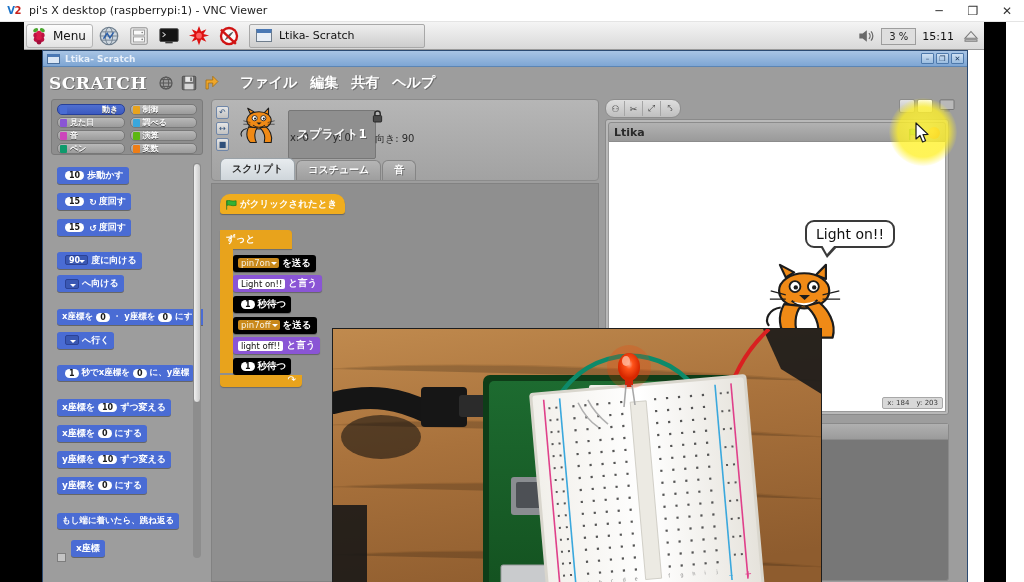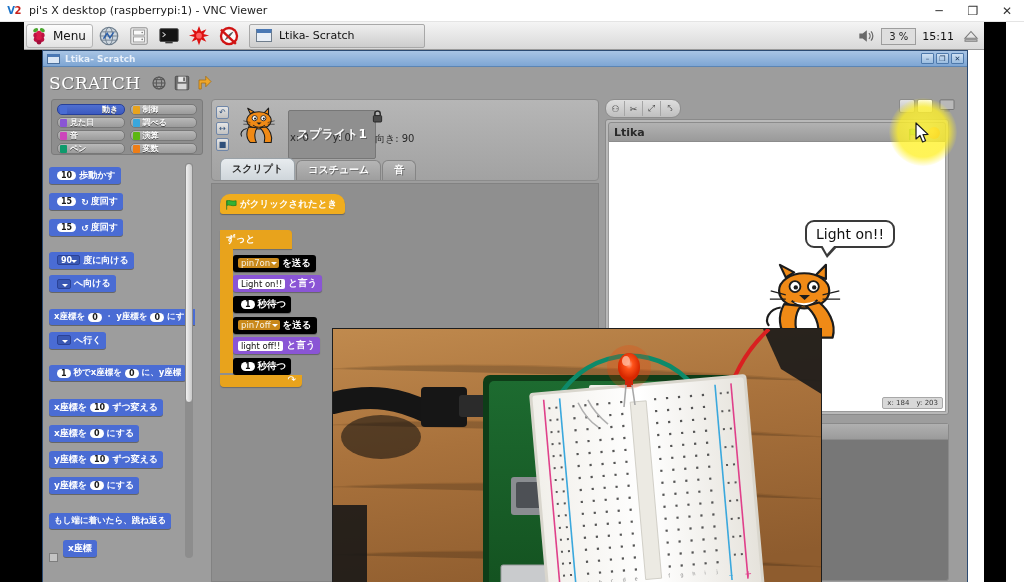--- a/index.html
+++ b/index.html
@@ -116,21 +116,21 @@
 
   
   .sc-menubar {
     position:absolute; left:0; top:0; width:100%; height:32px;
     background:#9d9d9d; display:flex; align-items:center; padding-left:6px;
   }
   .sc-logo {
     font-family:"DejaVu Serif","Liberation Serif",serif;
     font-size:17px; color:#ffffff; letter-spacing:0.5px;
     text-shadow: 1px 1px 0 #6b6b6b;
-    margin-right: 10px; font-weight: normal;
+    margin-right: 10px; font-weight: bold;
   }
   .sc-ico { width:18px; height:18px; margin-right:5px; position:relative; }
   .sc-menus { display:flex; gap:13px; margin-left:14px; }
   .sc-menu-item { font-size:14px; color:#ffffff; font-weight:bold; text-shadow:1px 1px 0 #6e6e6e; }
 
   
   .cat-panel {
     position:absolute; left:8px; top:32px; width:152px; height:56px;
     background:#8e8e8e; border:1px solid #7b7b7b; border-radius:3px;
     padding:4px 5px; display:grid; grid-template-columns:1fr 1fr;
@@ -140,21 +140,21 @@
     height:11px; border-radius:5px; display:flex; align-items:center;
     background: linear-gradient(#b9b9b9, #9b9b9b);
     border:1px solid #787878; padding-left:2px; position:relative;
   }
   .cat-btn.sel { background: linear-gradient(#4f6fd0,#3c5ac0); border-color:#27409a;gap:32px; }
   .cat-swatch { width:7px; height:8px; border-radius:1px; margin-right:3px; }
   .cat-label { font-size:8px; color:#fff; font-weight:bold; text-shadow:0 1px 0 #4a4a4a; white-space:nowrap; }
 
   
   .palette {
-    position:absolute; left:0; top:90px; width:152px; height:425px;
+    position:absolute; left:8px; top:90px; width:152px; height:425px;
     background:#9d9d9d; overflow:hidden;
   }
   .pal-scroll {
     position:absolute; right:2px; top:6px; width:8px; height:395px;
     background:#8d8d8d; border-radius:4px;
   }
   .pal-thumb {
     position:absolute; left:0; top:0; width:8px; height:240px;
     background: linear-gradient(90deg,#f0f0f0,#c9c9c9); border-radius:4px;
     border:1px solid #8a8a8a;
@@ -488,20 +488,26 @@
               <rect x="3" y="3" width="18" height="18" rx="1.5" fill="#6f6f6f" stroke="#3e3e3e"></rect>
               <rect x="7" y="3.5" width="10" height="7" fill="#e9e9e9"></rect>
               <rect x="6" y="13" width="12" height="7.5" fill="#d6d6d6"></rect>
               <rect x="13.5" y="4.5" width="2.5" height="5" fill="#6f6f6f"></rect>
             </svg>
           </div>
           <div class="sc-ico">
             <svg width="18" height="18" viewBox="0 0 24 24">
               <path d="M4 20 V8 h9 V3 l7 7 -7 7 V12 H7 v8z" fill="#f0a72a" stroke="#a36b0e" stroke-width="1"></path>
             </svg>
+          </div>
+          <div class="sc-menus">
+            <span class="sc-menu-item">ファイル</span>
+            <span class="sc-menu-item">編集</span>
+            <span class="sc-menu-item">共有</span>
+            <span class="sc-menu-item">ヘルプ</span>
           </div>
         </div>
 
         <div class="cat-panel">
           <div class="cat-btn sel">
             <span class="cat-swatch" style="background:#4a6cd4"></span>
             <span class="cat-label">動き</span>
           </div>
           <div class="cat-btn">
             <span class="cat-swatch" style="background:#e8a31c"></span>

